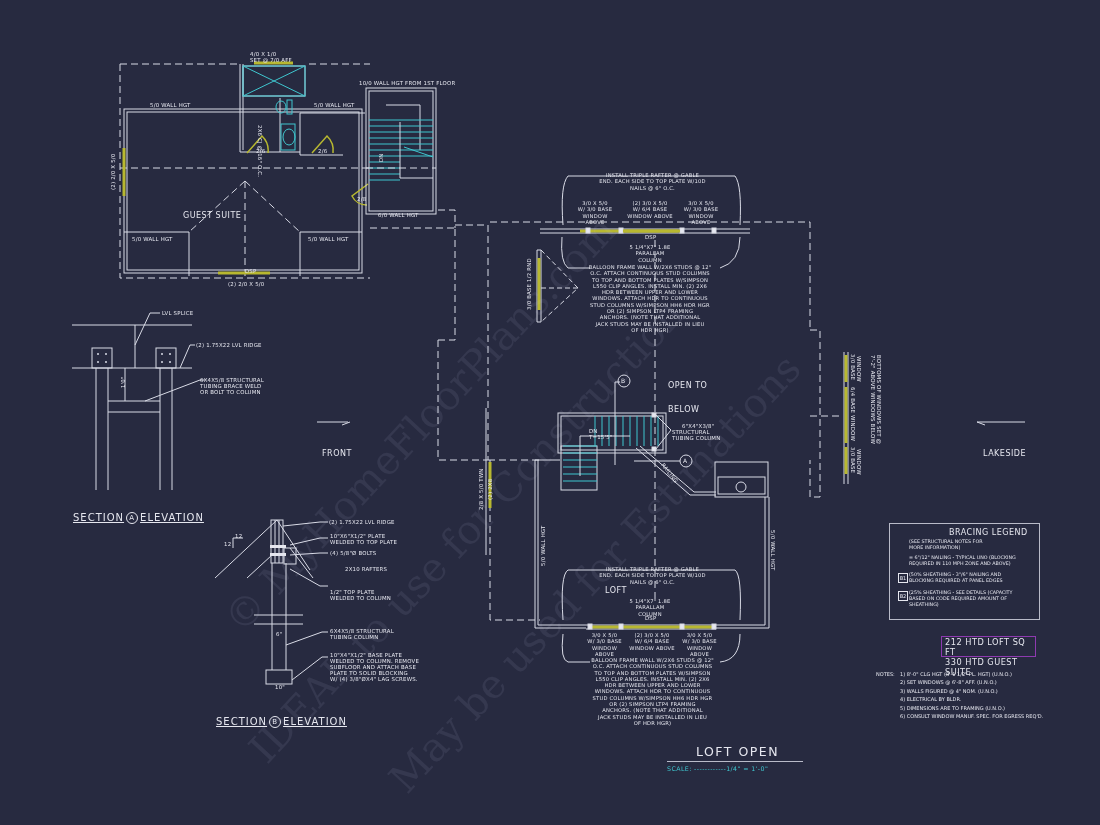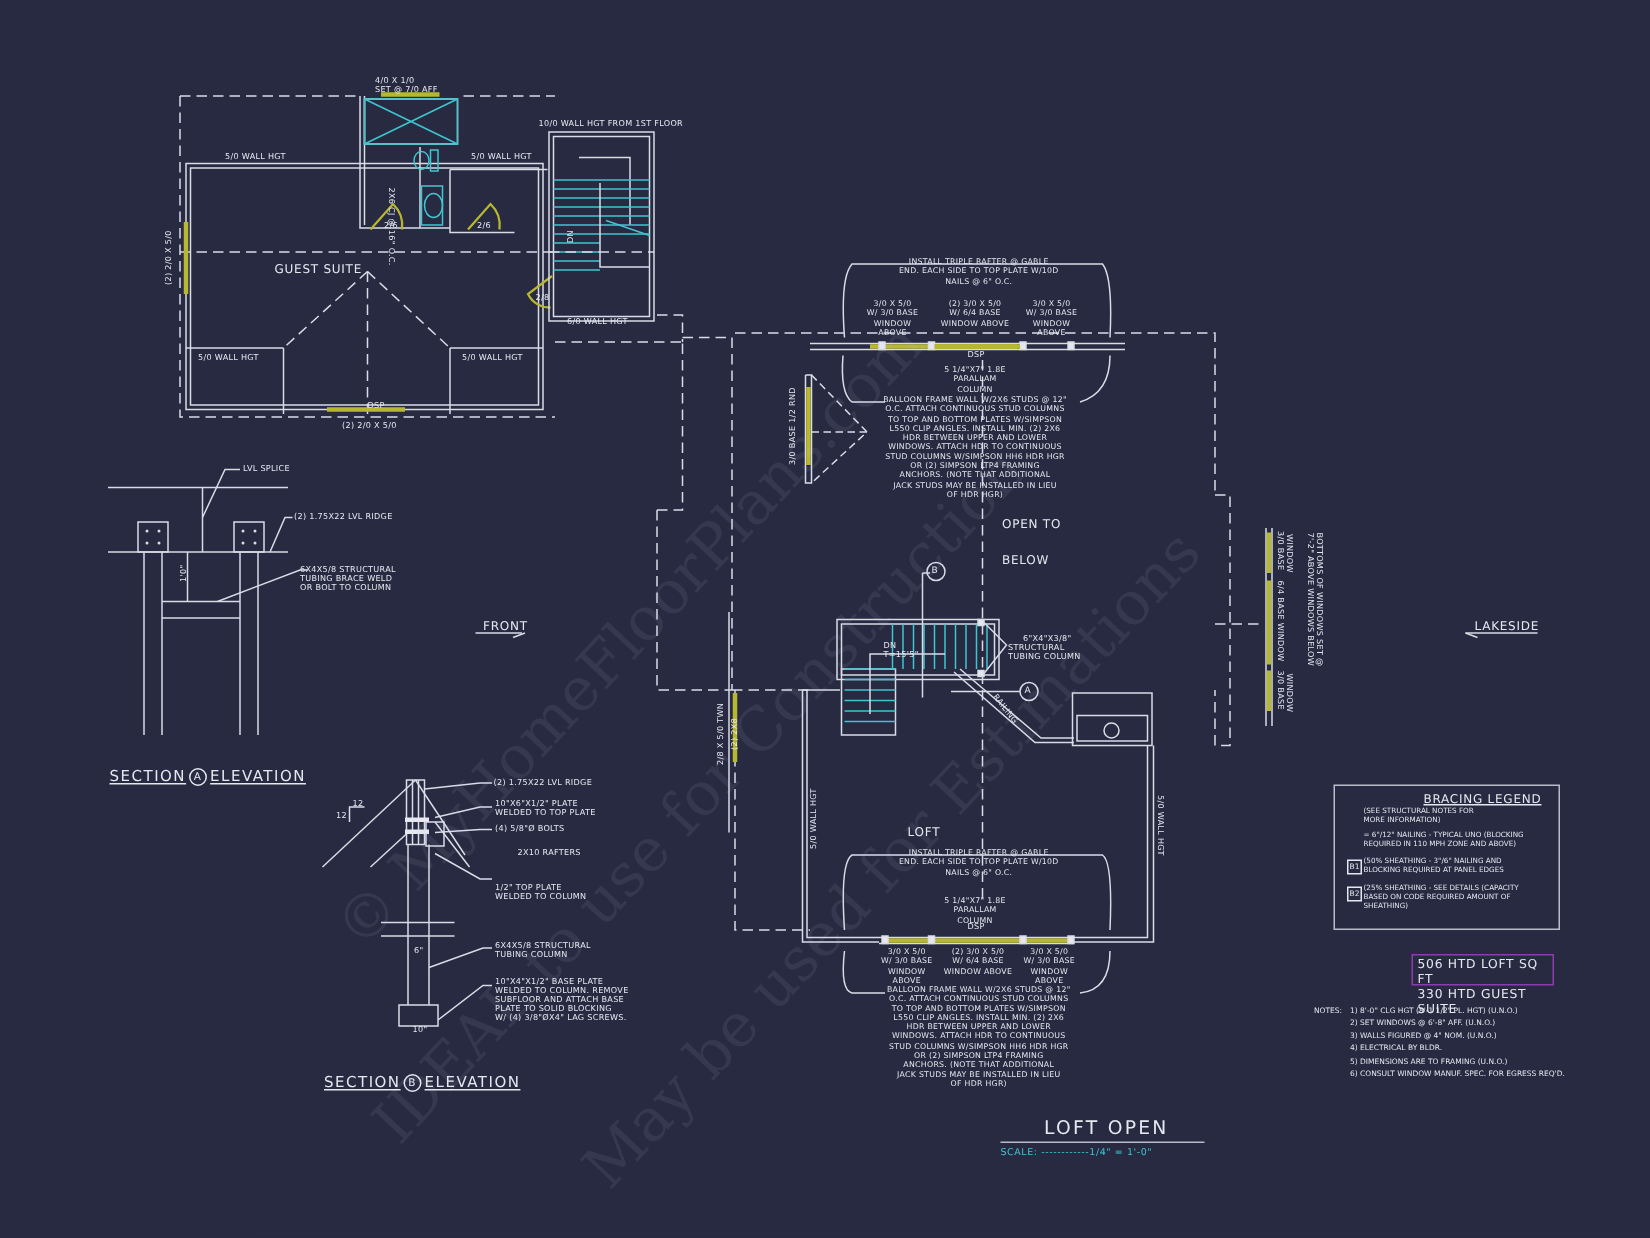--- a/index.html
+++ b/index.html
@@ -1,24 +1,24 @@
 <!DOCTYPE html>
 <html><head>
 <meta charset="utf-8">
 <style>
   html, body { margin:0; padding:0; }
   body { width:1100px; height:825px; background:#272a40; overflow:hidden; position:relative; font-family:"DejaVu Sans", sans-serif; }
   #sheet { position:absolute; left:0; top:0; width:1100px; height:825px; }
   .lbl { position:absolute; color:#e6e7ef; font-family:"DejaVu Sans", sans-serif; font-size:5.4px; line-height:6.6px; letter-spacing:0.2px; white-space:nowrap; text-transform:uppercase; }
   .lbl.c { text-align:center; }
-  .lbl.big { font-size:8px; line-height:9px; letter-spacing:0.5px; }
+  .lbl.big { font-size:8px; line-height:9px; letter-spacing:0.5px;margin-top:36px; }
   .lbl.rot { transform-origin:left top; }
   .note-block { position:absolute; color:#e6e7ef; font-size:5.2px; line-height:6.3px; text-align:center; text-transform:uppercase; letter-spacing:0.2px; }
   .legend-box { position:absolute; left:889px; top:523px; width:149px; height:95px; border:1px solid #b9bbc9; }
-  .legend-title { position:absolute; left:19px; top:4px; color:#e6e7ef; font-size:8px; text-decoration:underline; letter-spacing:0.5px;padding-left:40px; }
+  .legend-title { position:absolute; left:19px; top:4px; color:#e6e7ef; font-size:8px; letter-spacing:0.5px;padding-left:40px; }
   .legend-line { position:absolute; color:#e6e7ef; font-size:4.8px; line-height:6px; text-transform:uppercase; white-space:nowrap; }
   .legend-badge { position:absolute; left:8px; width:8px; height:8px; border:1px solid #e6e7ef; color:#e6e7ef; font-size:5px; line-height:8px; text-align:center; }
   .sqft-box { position:absolute; left:941px; top:636px; width:95px; height:21px; border:1px solid #8e3ab0; color:#e6e7ef; font-size:8.2px; line-height:10px; padding-left:3px; box-sizing:border-box; letter-spacing:0.5px; }
   .notes { position:absolute; left:876px; top:670px; color:#e6e7ef; font-size:5px; line-height:8.2px; text-transform:uppercase; white-space:nowrap; }
   .notes .hd { position:absolute; left:0; top:0; }
   .notes .it { position:absolute; left:24px; }
   .plan-title { position:absolute; left:696px; top:744px; color:#e6e7ef; font-size:12.5px; letter-spacing:1.5px; }
   .plan-rule { position:absolute; left:667px; top:761px; width:136px; height:1px; background:#b9bbc9; }
   .scale { position:absolute; left:667px; top:765px; color:#3fc6cf; font-size:6.3px; letter-spacing:0.4px; white-space:nowrap; }
   .sec-title { position:absolute; color:#e6e7ef; font-size:10px; letter-spacing:1px; text-decoration:underline; white-space:nowrap; }
@@ -428,21 +428,21 @@
     <div class="legend-badge" style="top:49px">B1</div>
     <div class="legend-line" style="left:19px;top:48px">(50% SHEATHING - 3"/6" NAILING AND</div>
     <div class="legend-line" style="left:19px;top:54px">BLOCKING REQUIRED AT PANEL EDGES</div>
     <div class="legend-badge" style="top:67px">B2</div>
     <div class="legend-line" style="left:19px;top:66px">(25% SHEATHING - SEE DETAILS (CAPACITY</div>
     <div class="legend-line" style="left:19px;top:72px">BASED ON CODE REQUIRED AMOUNT OF</div>
     <div class="legend-line" style="left:19px;top:78px">SHEATHING)</div>
   </div>
 
   <div class="sqft-box">
-    <div>506 HTD LOFT SQ FT</div>
+    <div>212 HTD LOFT SQ FT</div>
     <div>330 HTD GUEST SUITE</div>
   </div>
 
   <div class="notes">
     <div class="hd">NOTES:</div>
     <div class="it" style="top:0">1) 8'-0" CLG HGT (8'-1 1/2" PL. HGT) (U.N.O.)</div>
     <div class="it" style="top:8.4px">2) SET WINDOWS @ 6'-8" AFF. (U.N.O.)</div>
     <div class="it" style="top:16.8px">3) WALLS FIGURED @ 4" NOM. (U.N.O.)</div>
     <div class="it" style="top:25.2px">4) ELECTRICAL BY BLDR.</div>
     <div class="it" style="top:33.6px">5) DIMENSIONS ARE TO FRAMING (U.N.O.)</div>

